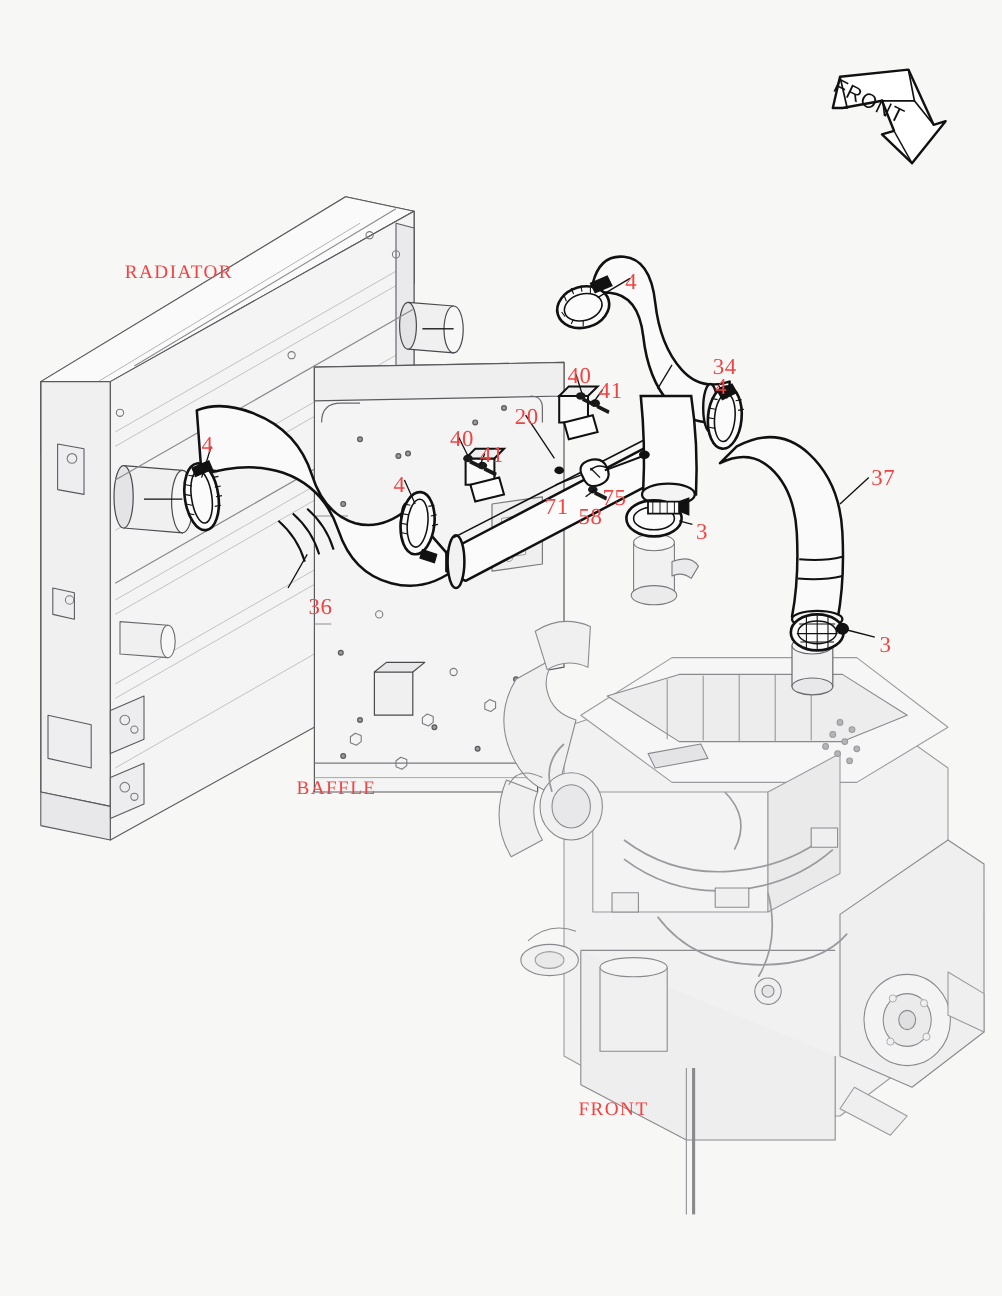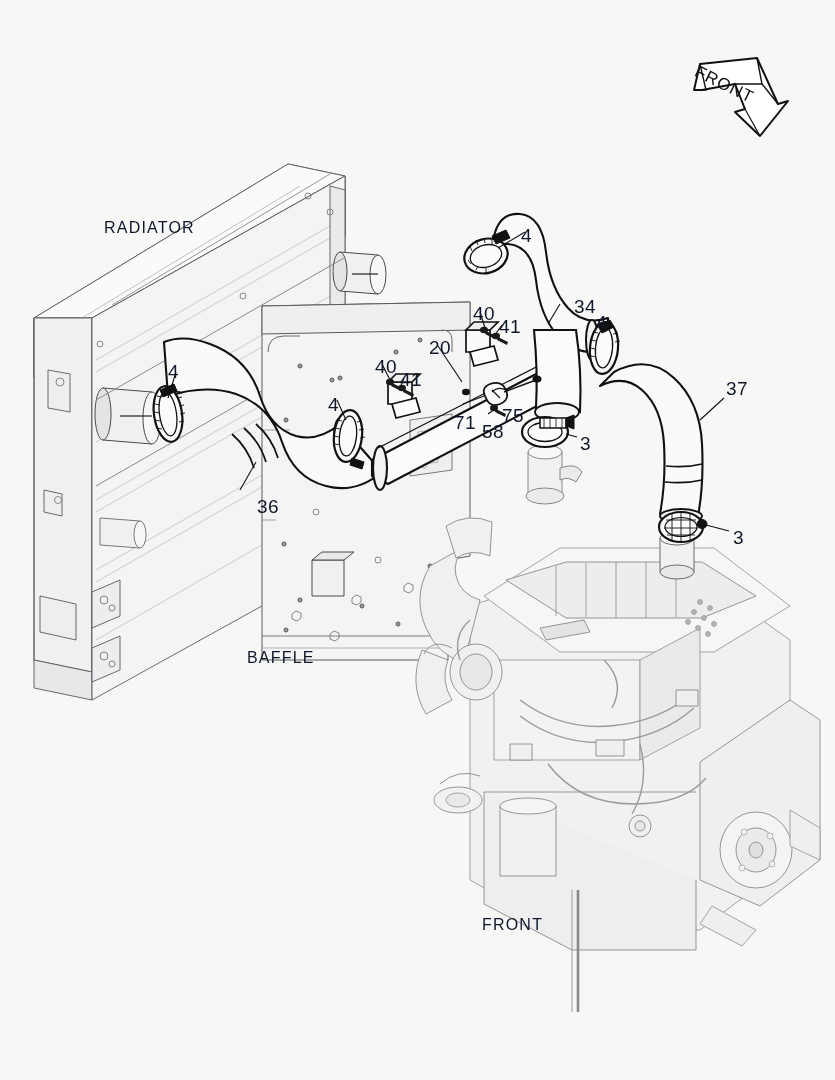--- a/index.html
+++ b/index.html
@@ -8,22 +8,22 @@
     width:835px;height:1080px;
     background:#f7f7f6;
     font-family:"Liberation Sans", sans-serif;
     overflow:hidden;
     position:relative;
   }
   #stage{position:absolute;inset:0;width:835px;height:1080px;}
   svg.layer{position:absolute;left:0;top:0;width:835px;height:1080px;}
   .lbl{
     position:absolute;
-    font-family:Liberation Sans, sans-serif;
-    color:#0f172a;
+    font-family:Liberation Serif, serif;
+    color:#ef4444;
     white-space:nowrap;
     user-select:none;
   }
   .callout{font-size:19px;letter-spacing:.5px;}
   .sect{font-size:16px;letter-spacing:1.2px;}
   .frontword{
     position:absolute;
     font-size:17px;
     letter-spacing:1px;
     color:#111;
@@ -507,24 +507,24 @@
       <div class="lbl sect" style="left: 482px; top: 916px;">FRONT</div>
       <div class="lbl callout" style="left: 168px; top: 361px;">4</div>
       <div class="lbl callout" style="left: 231px; top: 496px; margin-left: 26px;">36</div>
       <div class="lbl callout" style="left: 328px; top: 394px;">4</div>
       <div class="lbl callout" style="left: 375px; top: 356px;">40</div>
       <div class="lbl callout" style="left: 400px; top: 369px;">41</div>
       <div class="lbl callout" style="left: 429px; top: 337px;">20</div>
       <div class="lbl callout" style="left: 473px; top: 303px;">40</div>
       <div class="lbl callout" style="left: 499px; top: 316px;">41</div>
       <div class="lbl callout" style="left: 521px; top: 225px;">4</div>
-      <div class="lbl callout" style="left: 574px; top: 296px; text-align: right;">34</div>
+      <div class="lbl callout" style="left: 594px; top: 296px; text-align: right;">34</div>
       <div class="lbl callout" style="left: 596px; top: 312px;">4</div>
       <div class="lbl callout" style="left: 454px; top: 412px; text-align: center;">71</div>
       <div class="lbl callout" style="left: 482px; top: 421px;">58</div>
       <div class="lbl callout" style="left: 502px; top: 405px;">75</div>
       <div class="lbl callout" style="left: 580px; top: 433px;">3</div>
-      <div class="lbl callout" style="left: 726px; top: 378px;">37</div>
+      <div class="lbl callout" style="left: 726px; top: 388px;">37</div>
       <div class="lbl callout" style="left: 733px; top: 527px;">3</div>
       <div class="frontword" style="left: 700px; top: 62px;">FRONT</div>
     </div>
 
 </div>
 
 </body></html>

